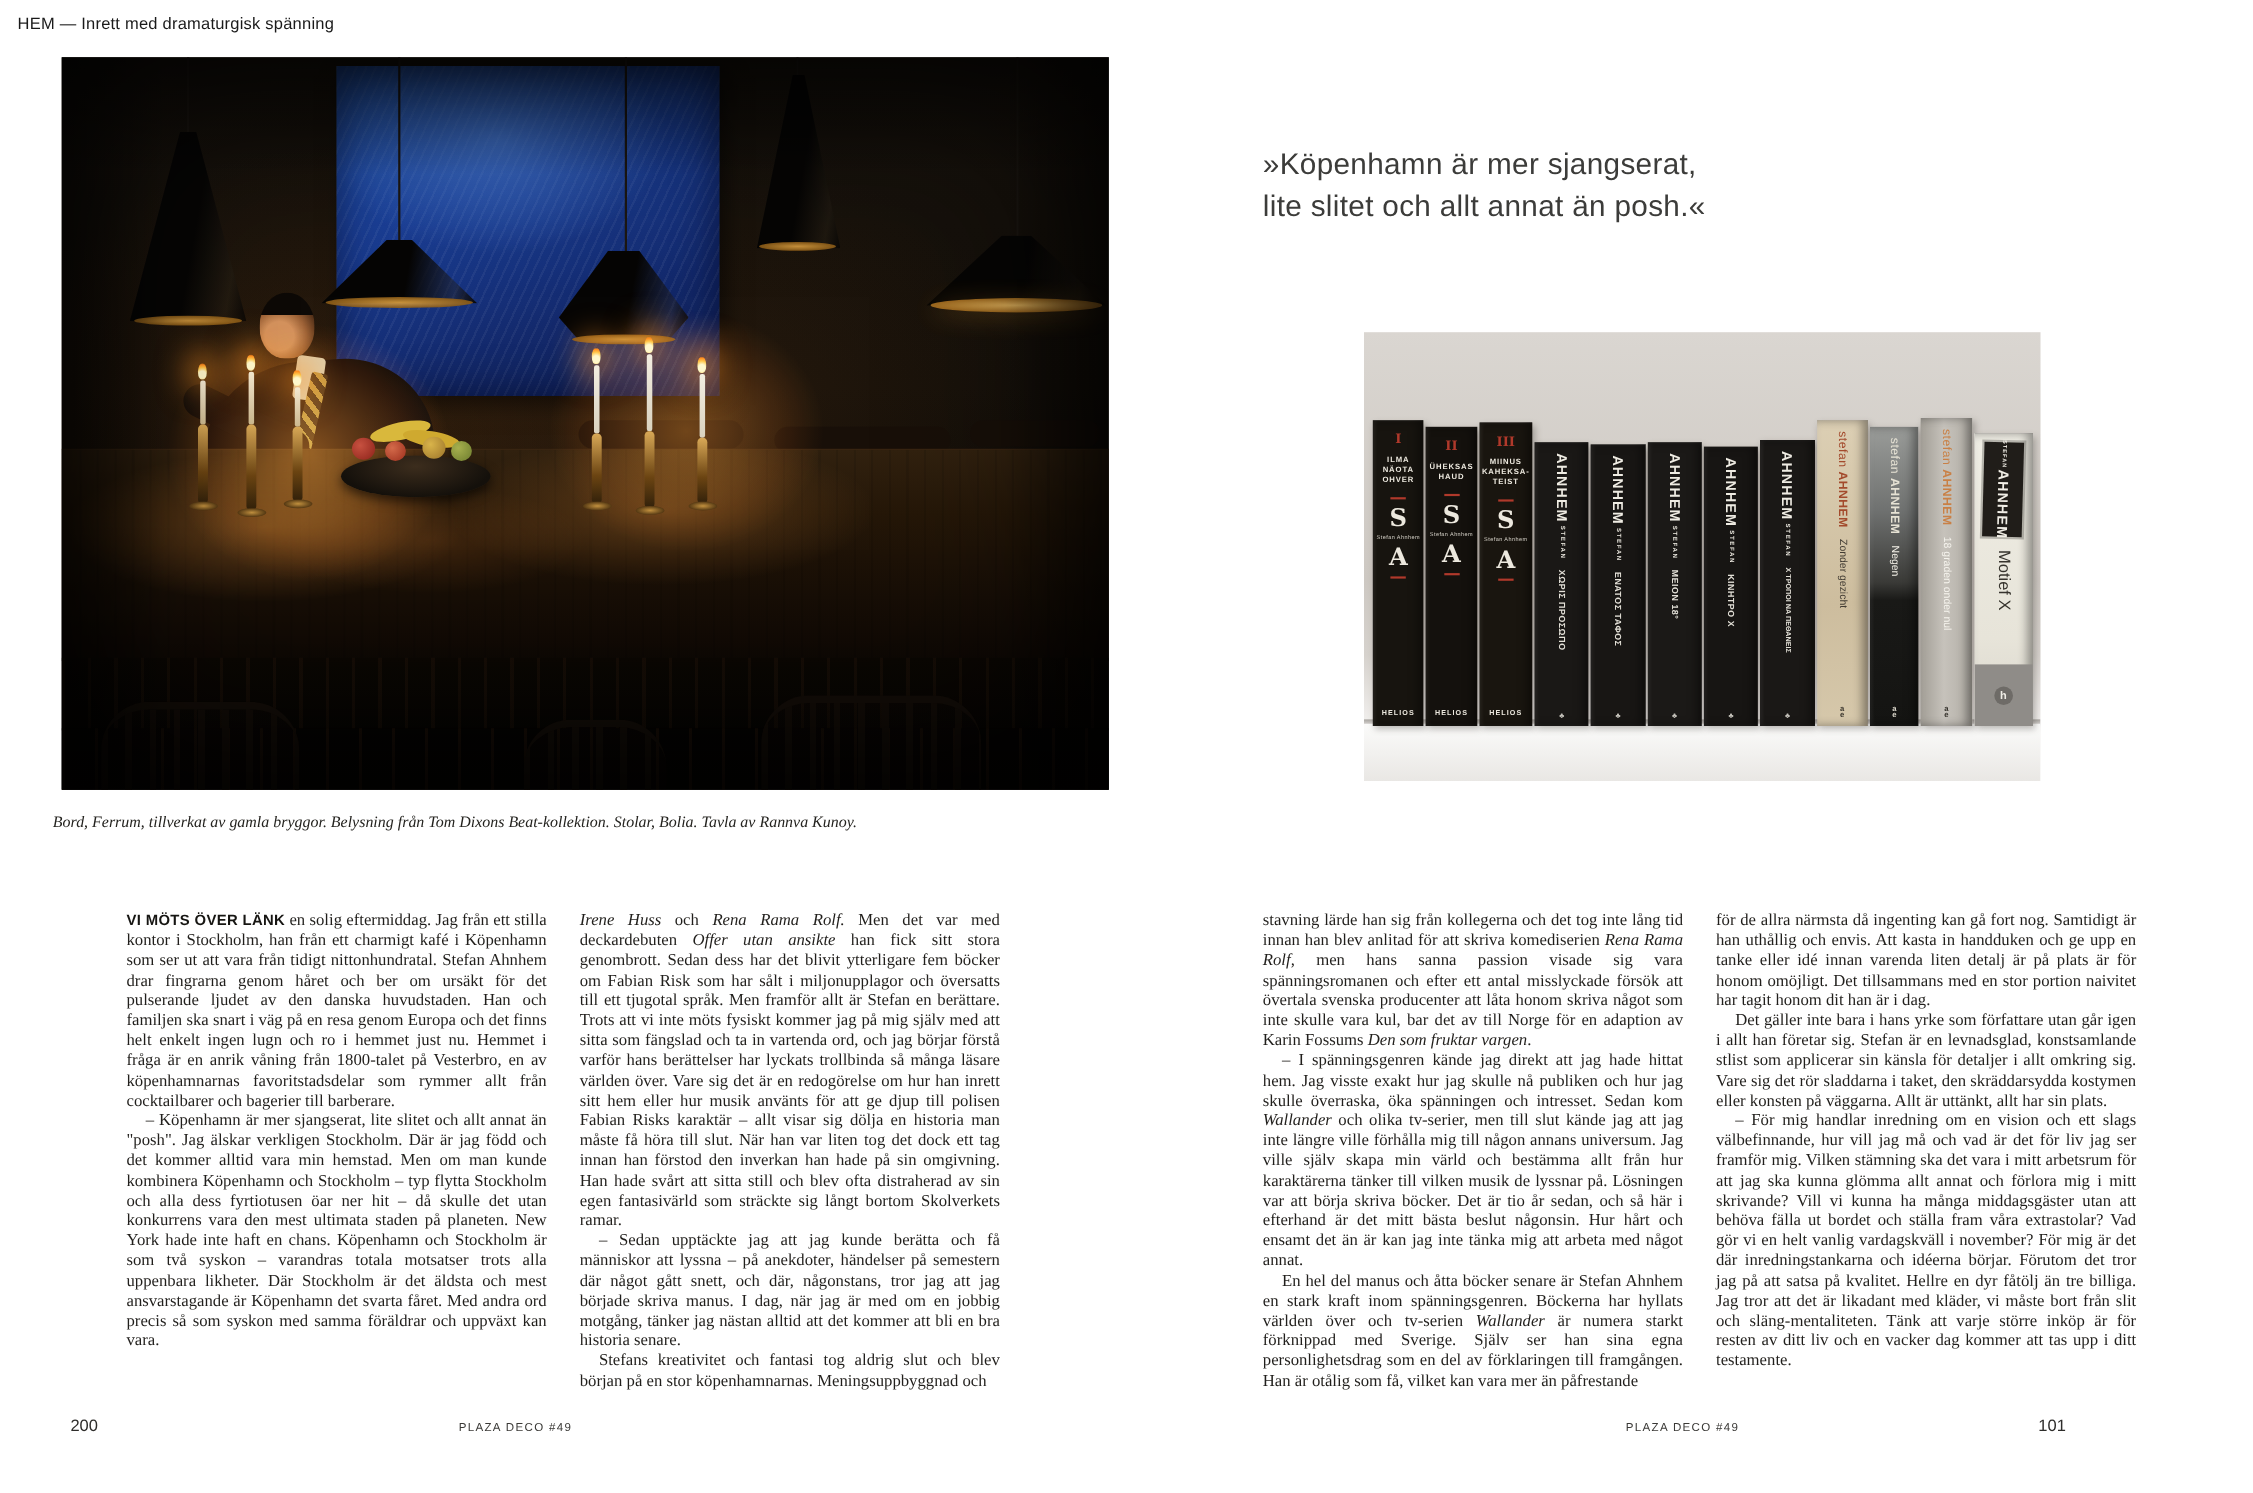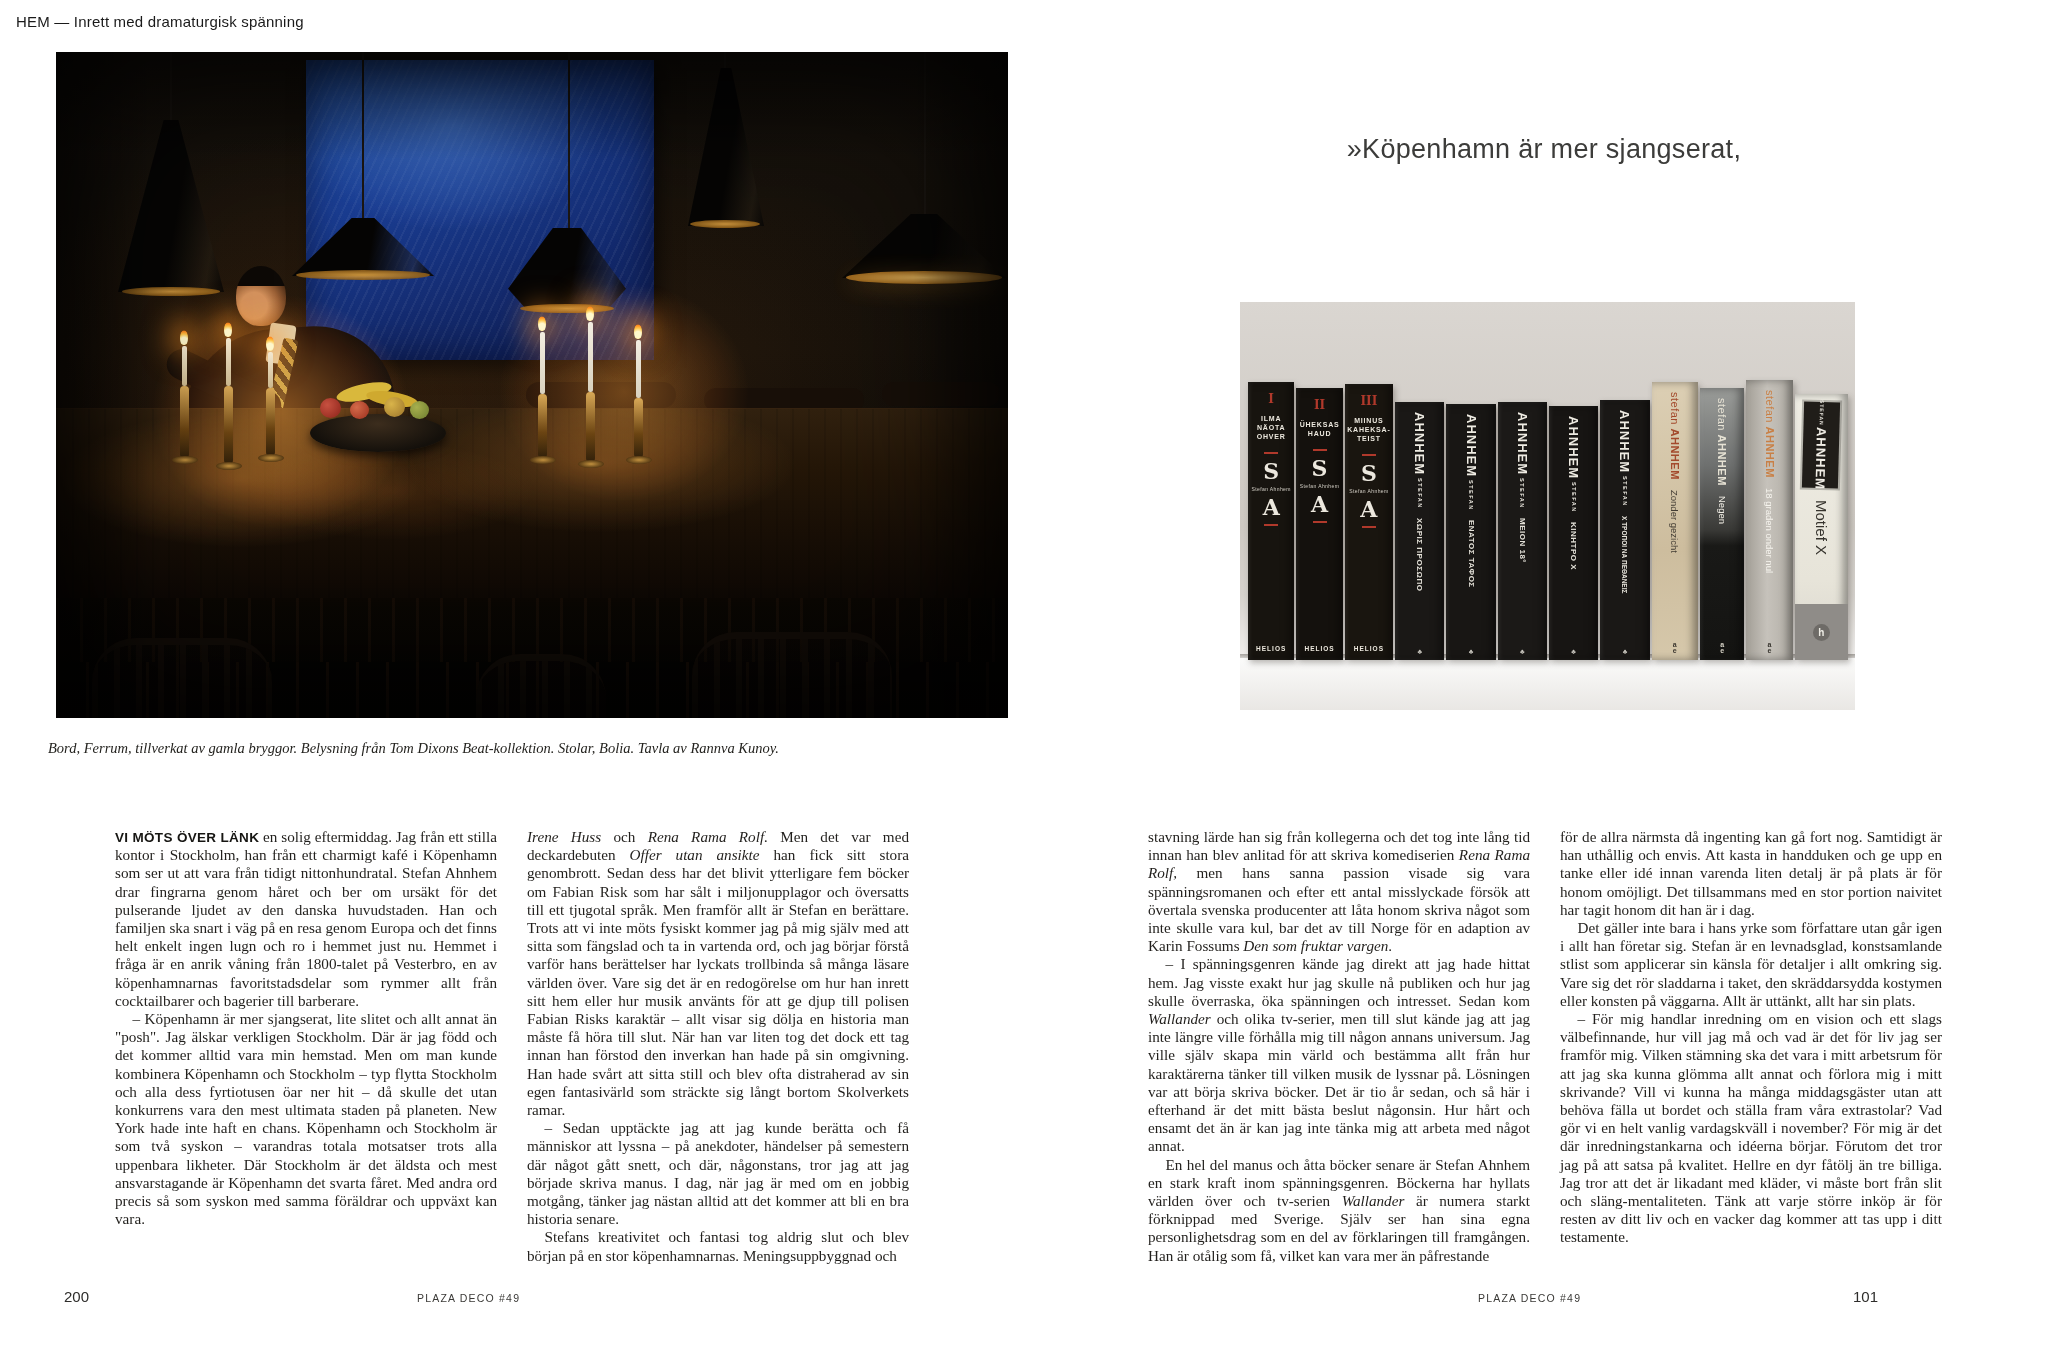--- a/index.html
+++ b/index.html
@@ -4,21 +4,21 @@
 <style>
   html,body{margin:0;padding:0;background:#ffffff;}
   .spread{position:relative;width:2048px;height:1357px;background:#ffffff;overflow:hidden;
           font-family:"Liberation Serif",serif;color:#1d1c1a;}
 
   
   .kicker{position:absolute;left:16px;top:12px;font:15px/20px "Liberation Sans",sans-serif;
           color:#1a1a1a;letter-spacing:.2px;}
 
   
-  .pullquote{position:absolute;left:1148px;top:130px;width:792px;text-align:center;
+  .pullquote{position:absolute;left:1148px;top:130px;width:792px;text-align:left;
              font-family:"Liberation Sans",sans-serif;font-weight:300;font-size:27px;
              line-height:38px;color:#3c3c3a;letter-spacing:.3px;}
 
   
   .caption{position:absolute;font:italic 14.5px/19px "Liberation Serif",serif;color:#24231f;}
   .cap-left{left:48px;top:724px;width:920px;}
   .cap-right{left:1238px;top:720px;width:620px;}
 
   
   .col{position:absolute;top:828px;width:382px;font-size:15.2px;line-height:18.2px;
@@ -246,20 +246,21 @@
     <div class="chair-back" style="left:36px;top:586px;width:180px;height:80px"></div>
     <div class="chair-back" style="left:420px;top:602px;width:130px;height:64px"></div>
     <div class="chair-back" style="left:636px;top:580px;width:200px;height:86px"></div>
 
     <div class="vignette"></div>
   </figure>
   <p class="caption cap-left">Bord, Ferrum, tillverkat av gamla bryggor. Belysning från Tom Dixons Beat-kollektion. Stolar, Bolia. Tavla av Rannva Kunoy.</p>
 
   <div class="pullquote">
     <div>»Köpenhamn är mer sjangserat,</div>
+    <div>lite slitet och allt annat än posh.«</div>
   </div>
 
   <figure class="photo-right">
     <div class="contact-shadow"></div>
     <div class="shelf"></div>
     <div class="books">
 
       <div class="book est" style="background: rgb(23, 20, 15); color: rgb(236, 232, 222);">
         <span class="vol" style="color: rgb(176, 57, 43);">I</span>
         <span class="etitle">ILMA NÄOTA OHVER</span>

